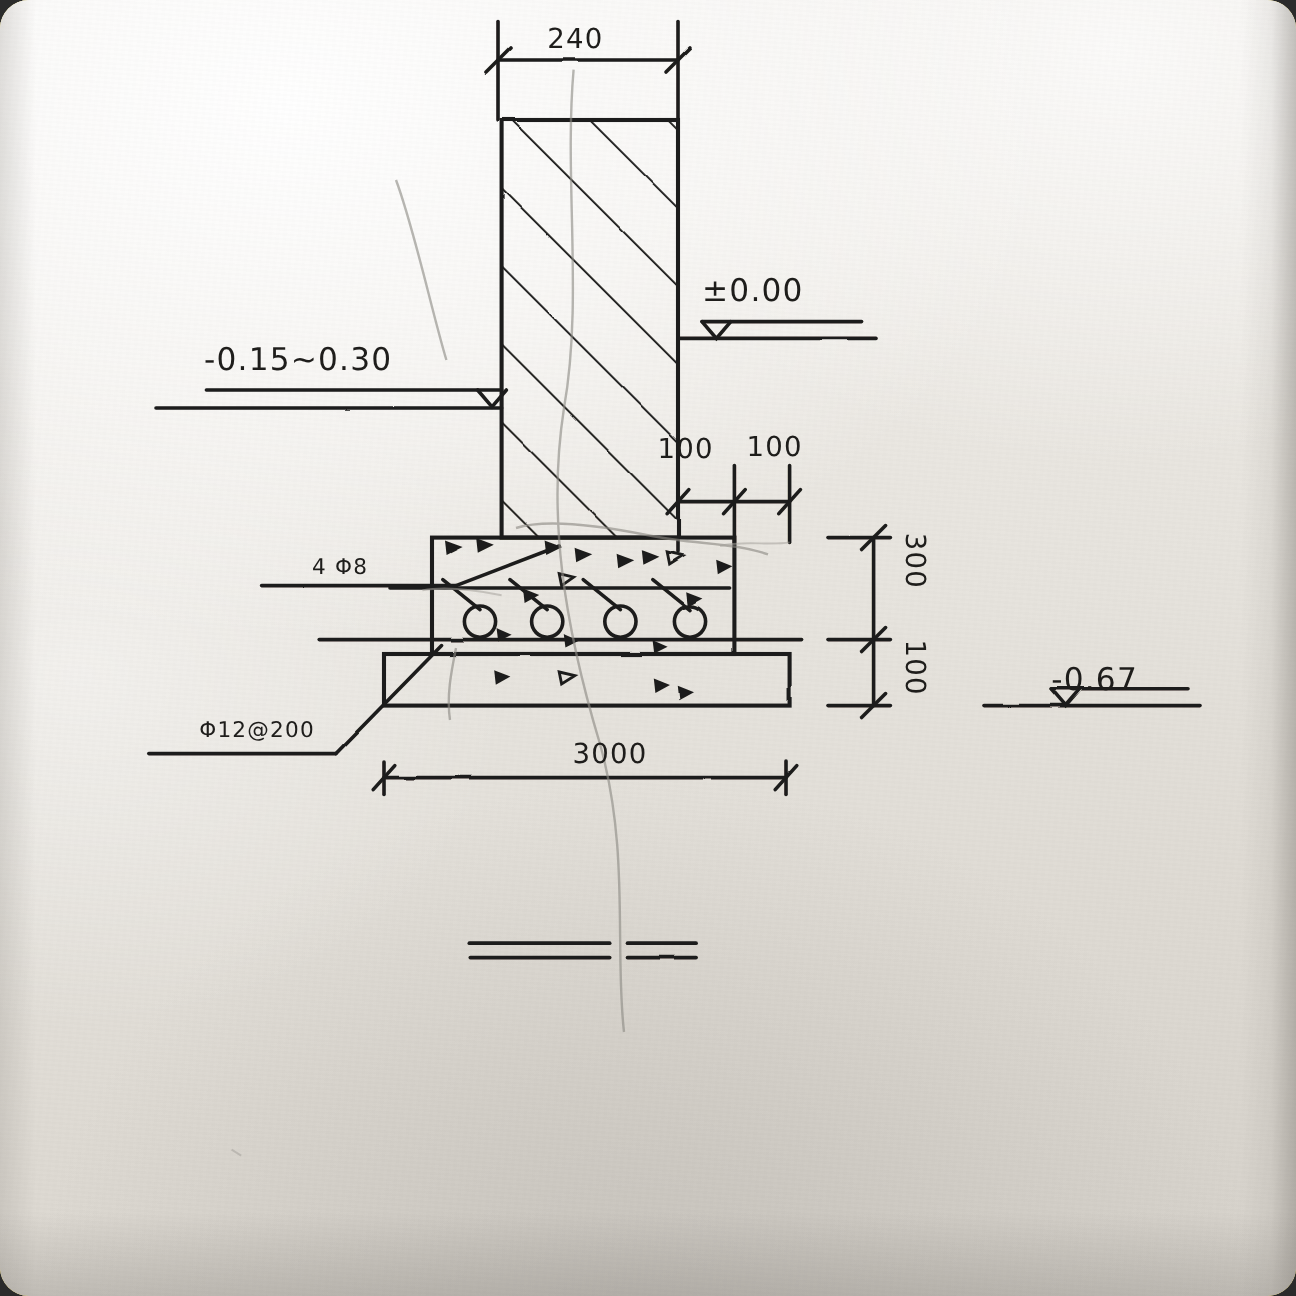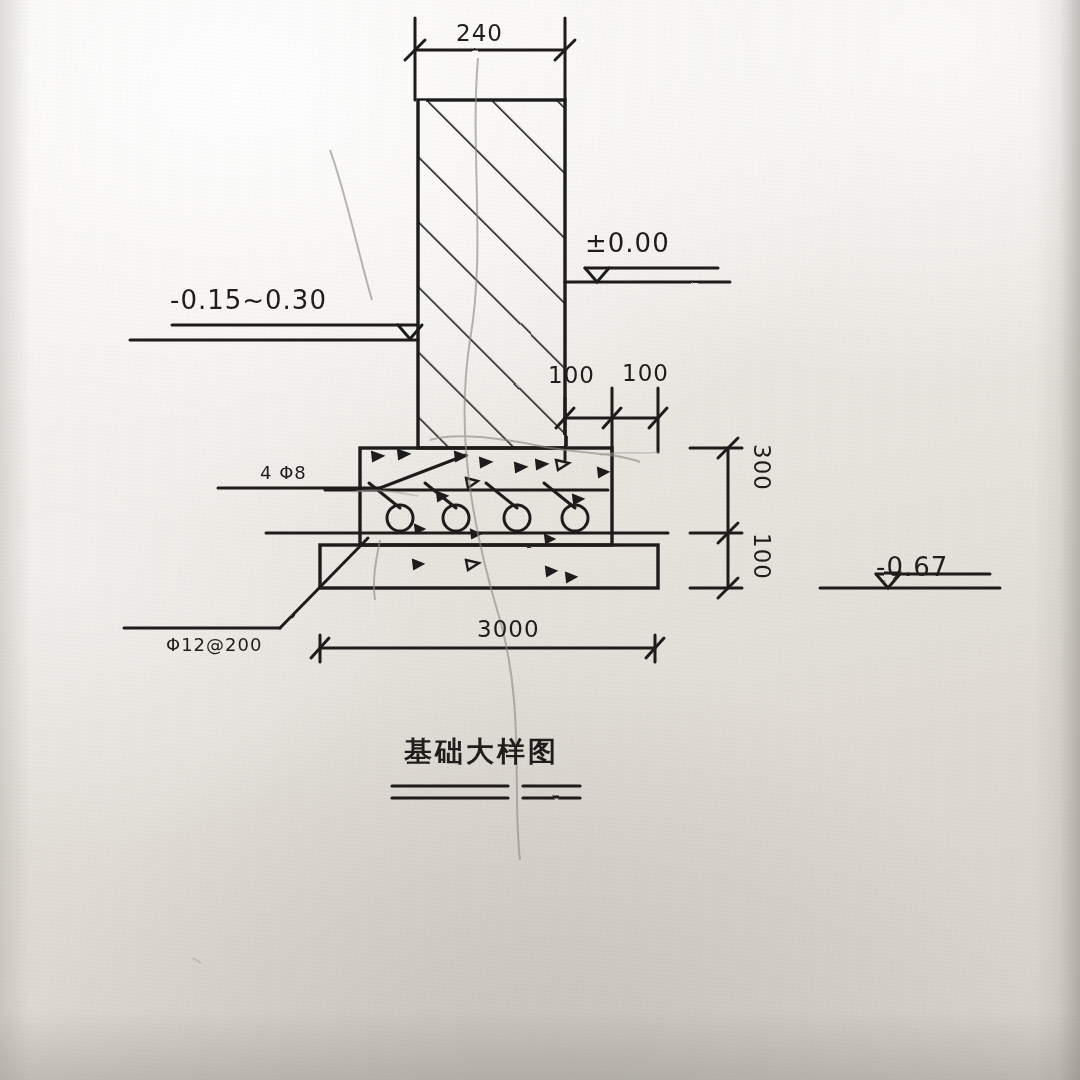--- a/index.html
+++ b/index.html
@@ -7,20 +7,21 @@
     padding: 0;
     background: #2b2b2b;
   }
   #page {
     position: relative;
     width: 1080px;
     height: 1080px;
     overflow: hidden;
     font-family: "DejaVu Sans", sans-serif;
     background: #fde047;
+    border-radius: 24px;
   }
   
   #paper {
     position: absolute;
     inset: 0;
     background:
       radial-gradient(ellipse 900px 620px at 22% 8%, rgba(255,255,255,0.96) 0%, rgba(255,255,255,0.55) 38%, rgba(255,255,255,0.0) 72%),
       radial-gradient(ellipse 700px 520px at 86% 4%, rgba(255,255,255,0.72) 0%, rgba(255,255,255,0.0) 66%),
       radial-gradient(ellipse 520px 420px at 6% 52%, rgba(255,255,255,0.42) 0%, rgba(255,255,255,0.0) 70%),
       radial-gradient(ellipse 760px 700px at 50% 104%, rgba(150,146,140,0.30) 0%, rgba(150,146,140,0.0) 68%),
@@ -249,29 +250,28 @@
     <div class="lbl lvl-text" style="left:585px; top:228px;">±0.00</div>
 
     <div class="lbl lvl-text" style="left:170px; top:285px;">-0.15~0.30</div>
 
     <div class="lbl dim-text" style="left:548px; top:362px;">100</div>
 
     <div class="lbl dim-text" style="left:622px; top:360px;">100</div>
 
     <div class="lbl rebar-text" style="left:260px; top:462px;">4 Φ8</div>
 
-    <div class="lbl rebar-text" style="left:166px; top:598px;margin-top:36px;">Φ12@200</div>
+    <div class="lbl rebar-text" style="left:166px; top:598px;">Φ12@200</div>
 
     <div class="lbl dim-text vert" style="left:775px; top:444px; transform:rotate(90deg);">300</div>
 
     <div class="lbl dim-text vert" style="left:775px; top:533px; transform:rotate(90deg);">100</div>
 
     <div class="lbl lvl-text" style="left:876px; top:552px;">-0.67</div>
 
     <div class="lbl dim-text" style="left:432px; top:616px;margin-left:45px;">3000</div>
 
-    <div class="lbl title-text" style="left:404px; top:733px;">基础大样图</div>
   </div>
 
   <div id="curl-left"></div>
   <div id="curl-right"></div>
   <div id="curl-bottom"></div>
 </div>
 
 </body></html>

